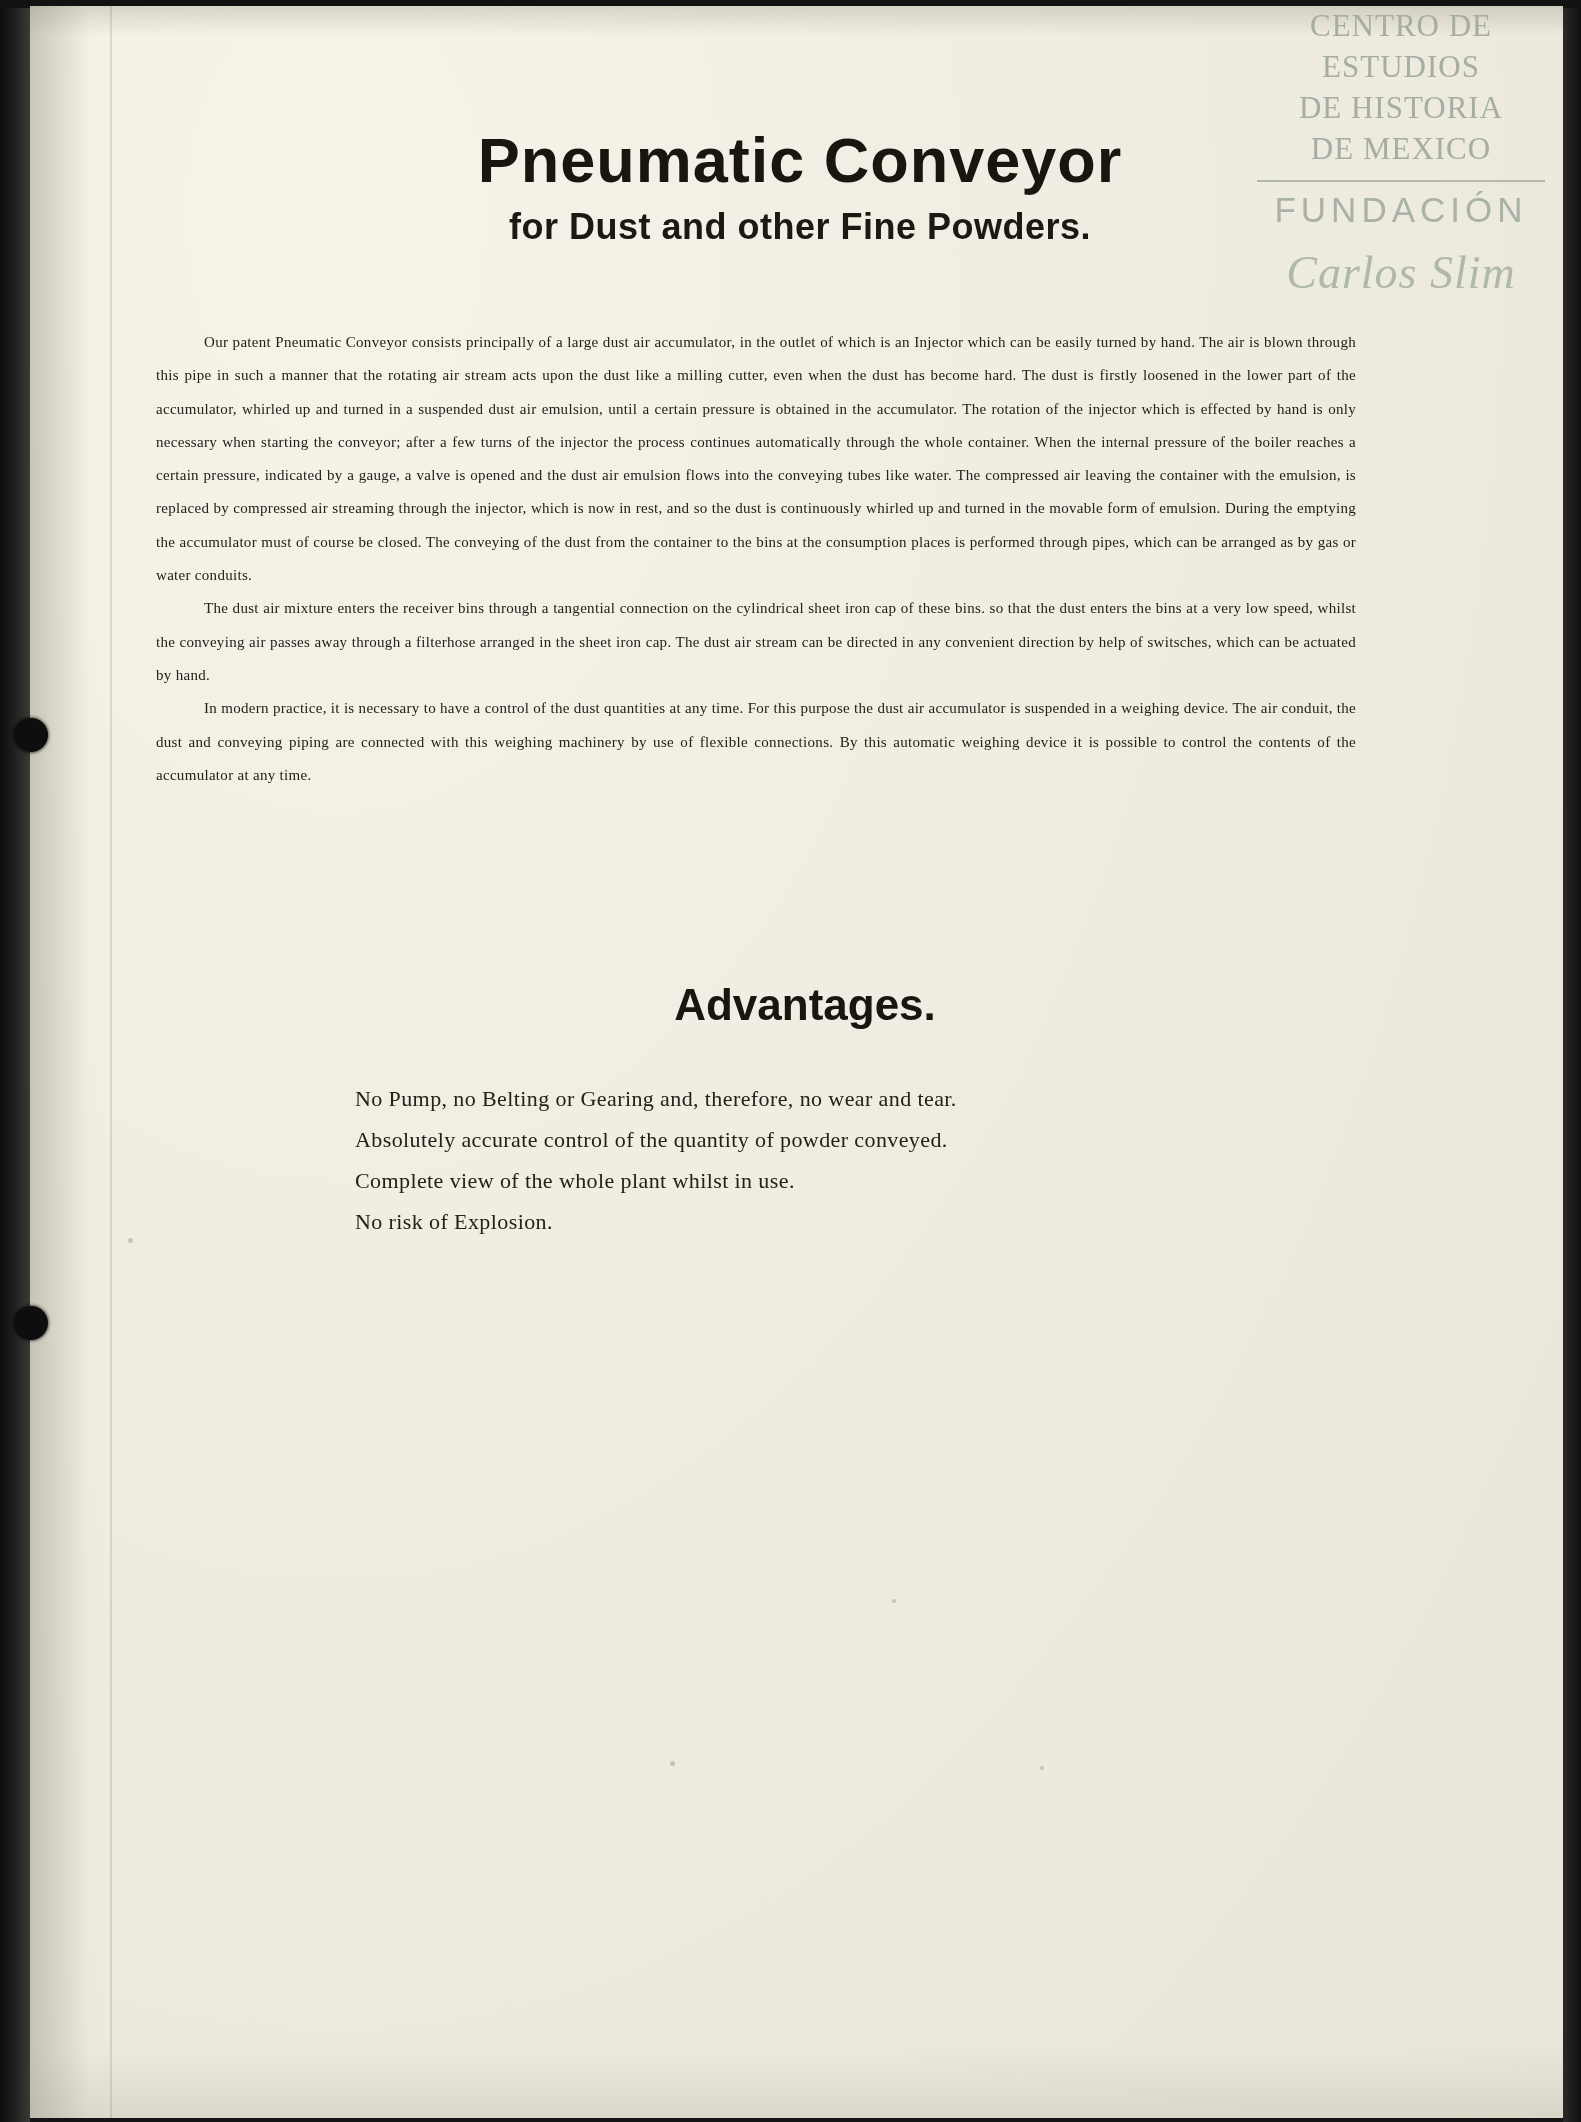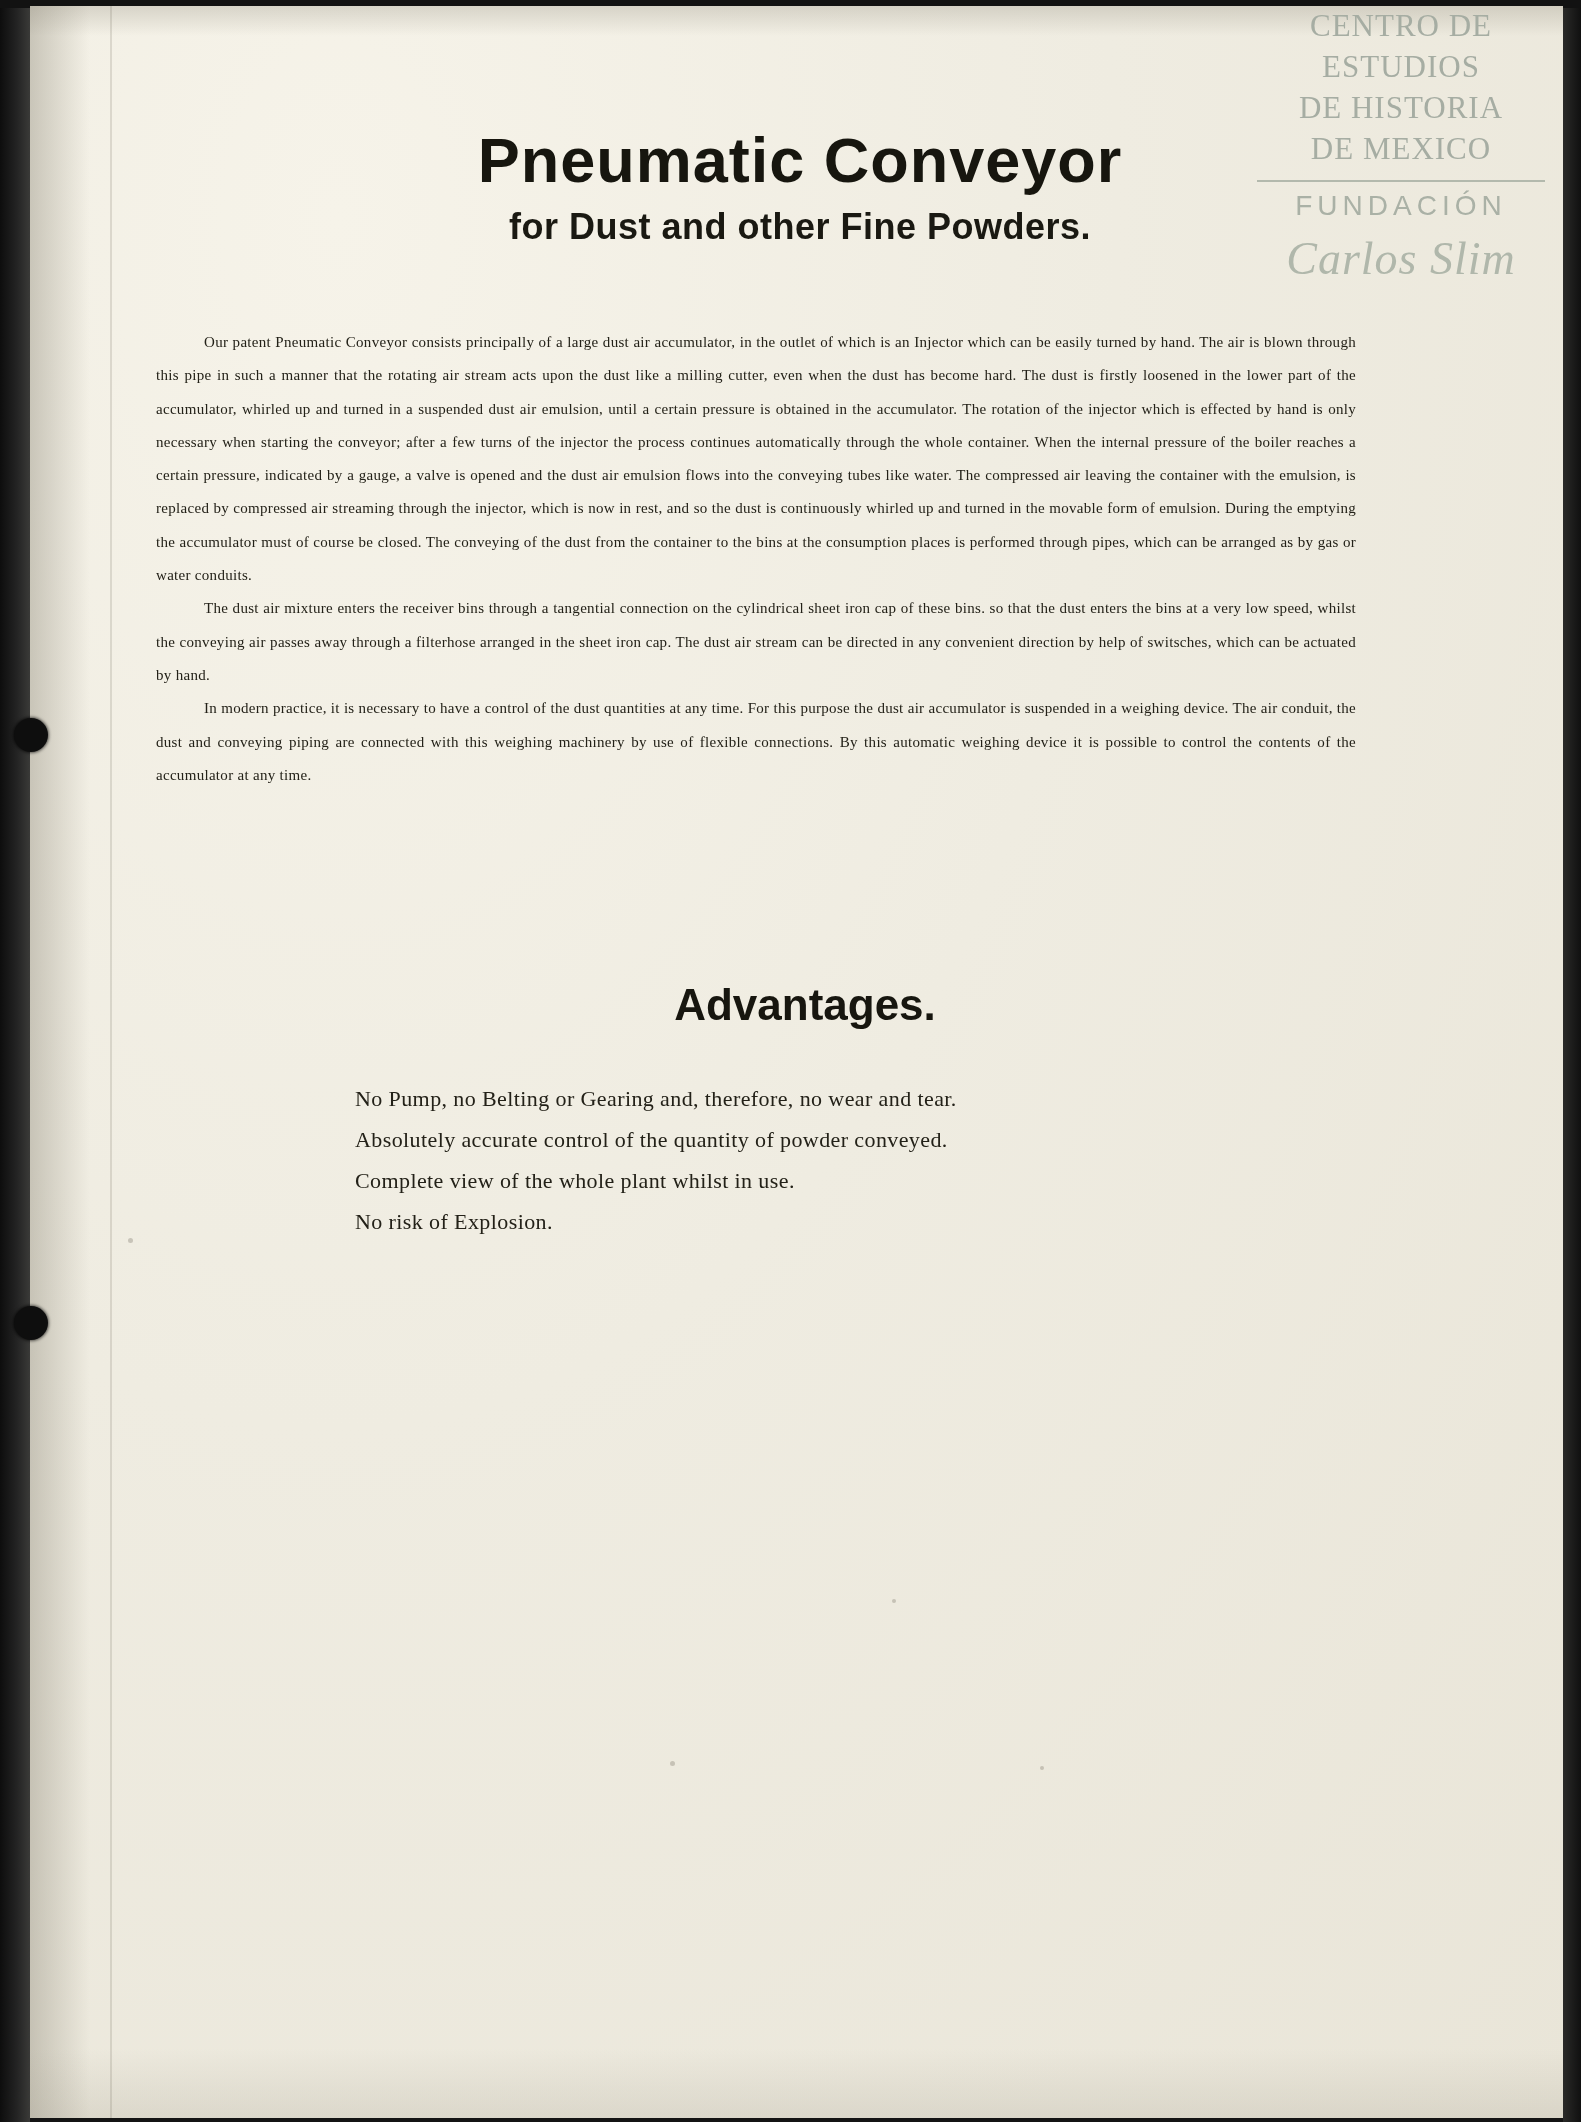--- a/index.html
+++ b/index.html
@@ -107,26 +107,26 @@
     line-height: 1.32;
     color: #a6ada3;
   }
   .stamp-rule {
     margin: 10px 6px 8px 6px;
     height: 2px;
     background: #b3b9ad;
   }
   .stamp-fundacion {
     font-family: "Liberation Sans", sans-serif;
-    font-size: 28px;
+    font-size: 35px;
     letter-spacing: 5px;
     color: #aab1a6;
   }
   .stamp-signature {
-    margin-top: 10px;
+    margin-top: 16px;
     font-family: "Liberation Serif", serif;
     font-style: italic;
     font-size: 46px;
     color: #b0b7ab;
     letter-spacing: 1px;
   }
 
   
   .content {
     position: absolute;

